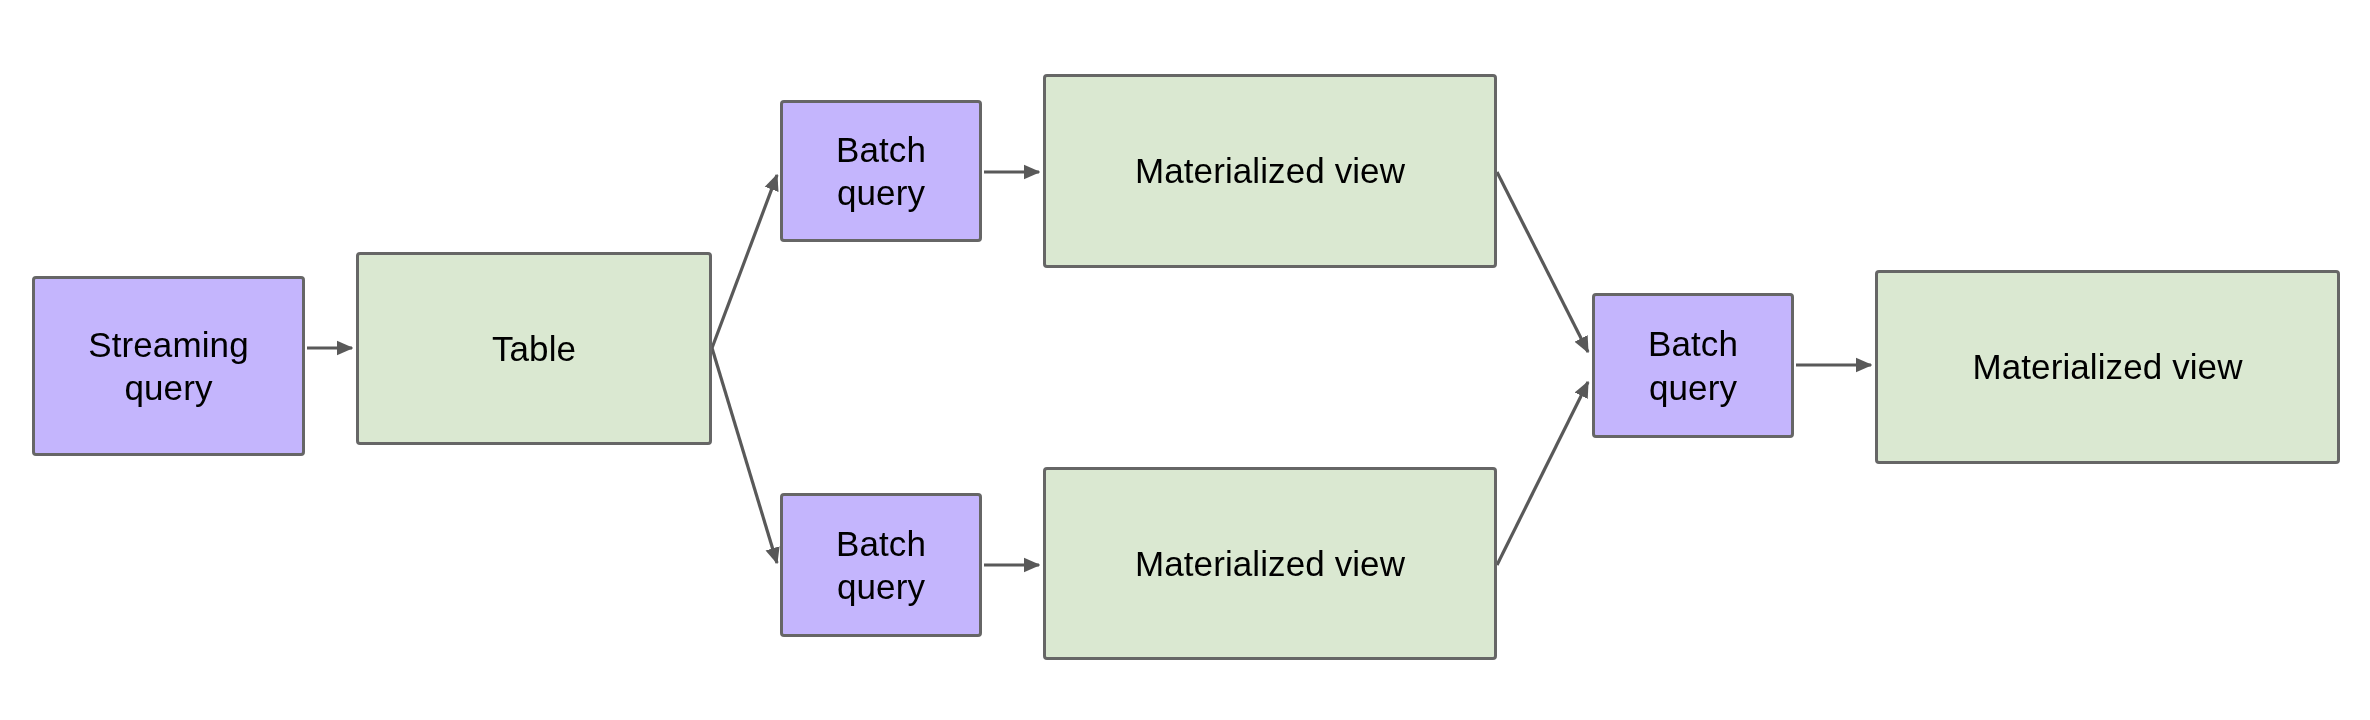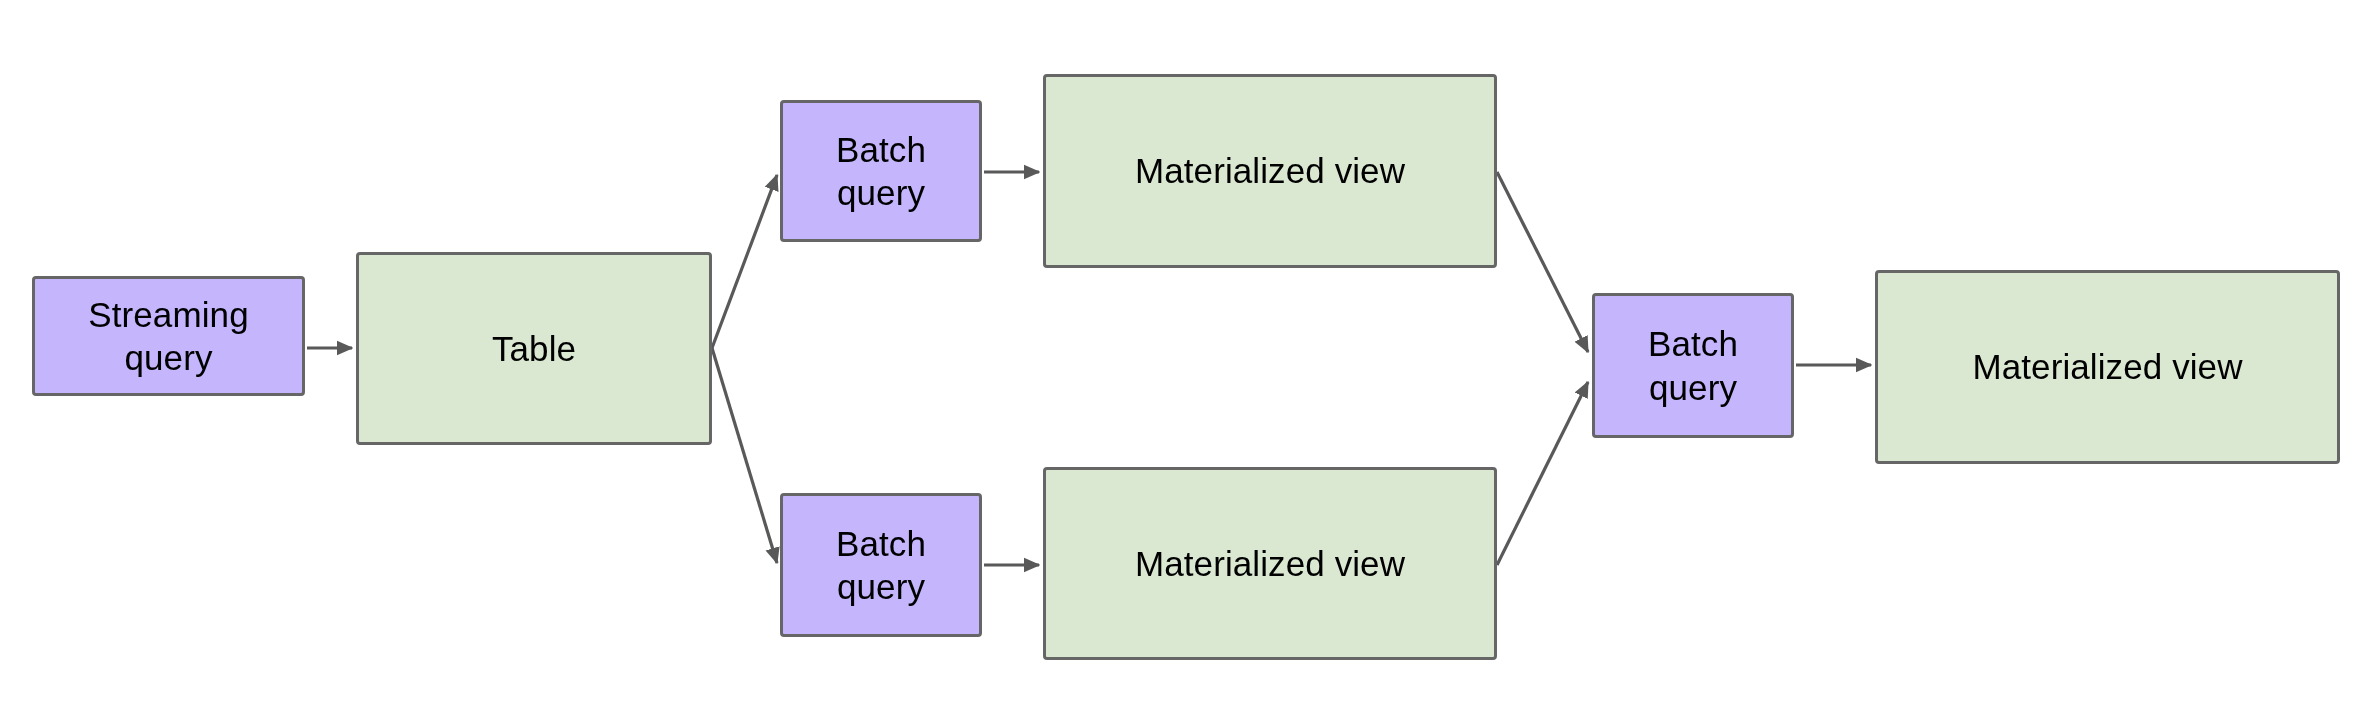--- a/index.html
+++ b/index.html
@@ -70,21 +70,21 @@
         <line x1="712" y1="348" x2="777" y2="175" marker-end="url(#arrowhead)"></line>
         <line x1="712" y1="348" x2="777" y2="563" marker-end="url(#arrowhead)"></line>
         <line x1="984" y1="172" x2="1039" y2="172" marker-end="url(#arrowhead)"></line>
         <line x1="984" y1="565" x2="1039" y2="565" marker-end="url(#arrowhead)"></line>
         <line x1="1497" y1="172" x2="1588" y2="352" marker-end="url(#arrowhead)"></line>
         <line x1="1497" y1="565" x2="1588" y2="382" marker-end="url(#arrowhead)"></line>
         <line x1="1796" y1="365" x2="1871" y2="365" marker-end="url(#arrowhead)"></line>
       </g>
   </svg>
 
-  <div class="node node-process" style="left: 32px; top: 276px; width: 273px; height: 120px; text-align: center;">
+  <div class="node node-process" style="left: 32px; top: 276px; width: 273px; height: 180px; text-align: center;">
     <span class="node-label">Streaming
 query</span>
   </div>
 
   <div class="node node-store" style="left: 356px; top: 252px; width: 356px; height: 193px;">
     <span class="node-label">Table</span>
   </div>
 
   <div class="node node-process" style="left: 780px; top: 100px; width: 202px; height: 142px;">
     <span class="node-label">Batch

